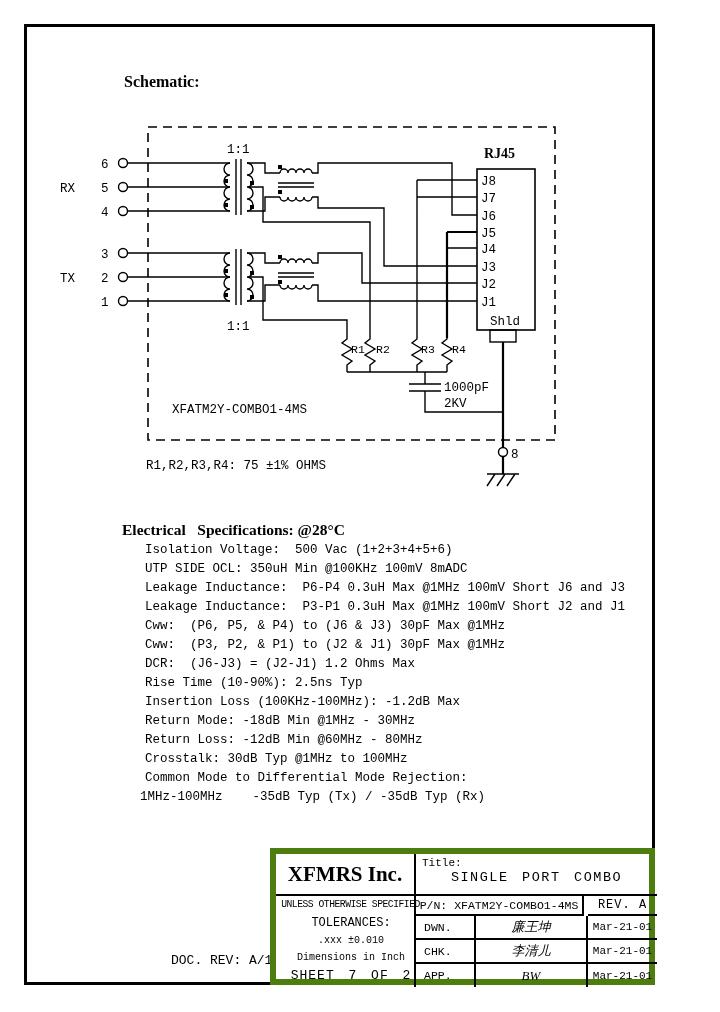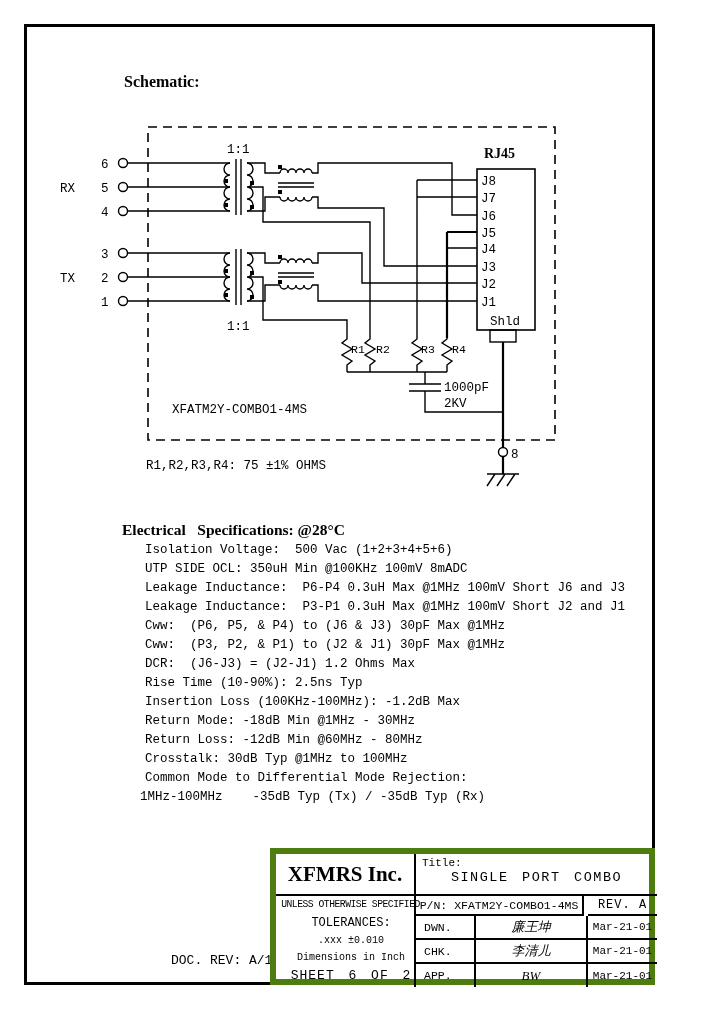--- a/index.html
+++ b/index.html
@@ -180,21 +180,21 @@
 
   <div class="abs mono" style="left:171px;top:953px;font-size:13px;">DOC. REV: A/1</div>
 
   <div class="tb">
     <div class="tb-company">XFMRS Inc.</div>
     <div class="tb-left">
       <div class="tb-unless">UNLESS OTHERWISE SPECIFIED</div>
       <div class="tb-tol1">TOLERANCES:</div>
       <div class="tb-tol2">.xxx ±0.010</div>
       <div class="tb-tol3">Dimensions in Inch</div>
-      <div class="tb-sheet">SHEET 6 OF 2</div>
+      <div class="tb-sheet">SHEET 7 OF 2</div>
     </div>
     <div class="tb-titlerow">
       <div class="tb-titlelabel">Title:</div>
       <div class="tb-title">SINGLE PORT COMBO</div>
     </div>
     <div class="tb-pn">P/N: XFATM2Y-COMBO1-4MS</div>
     <div class="tb-rev">REV. A</div>
 
     <div class="tb-row r0">
       <div class="tb-role">DWN.</div>

